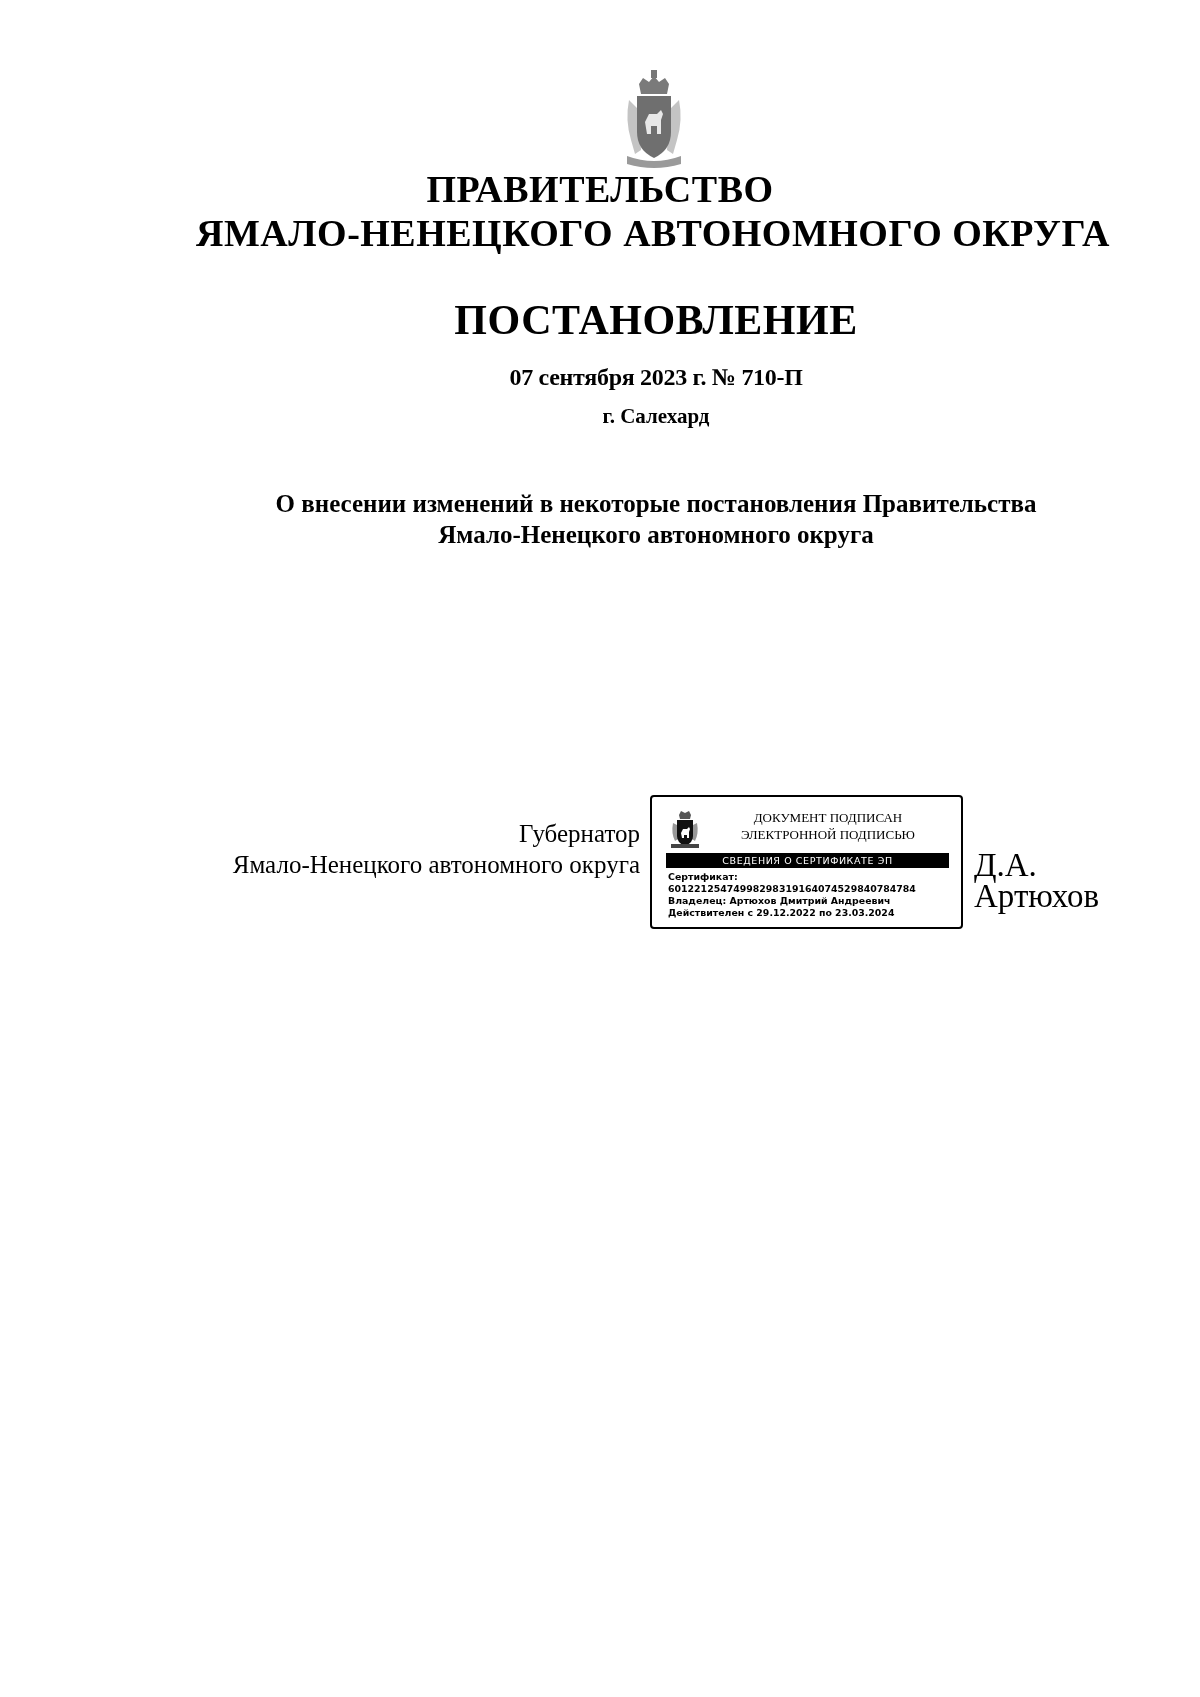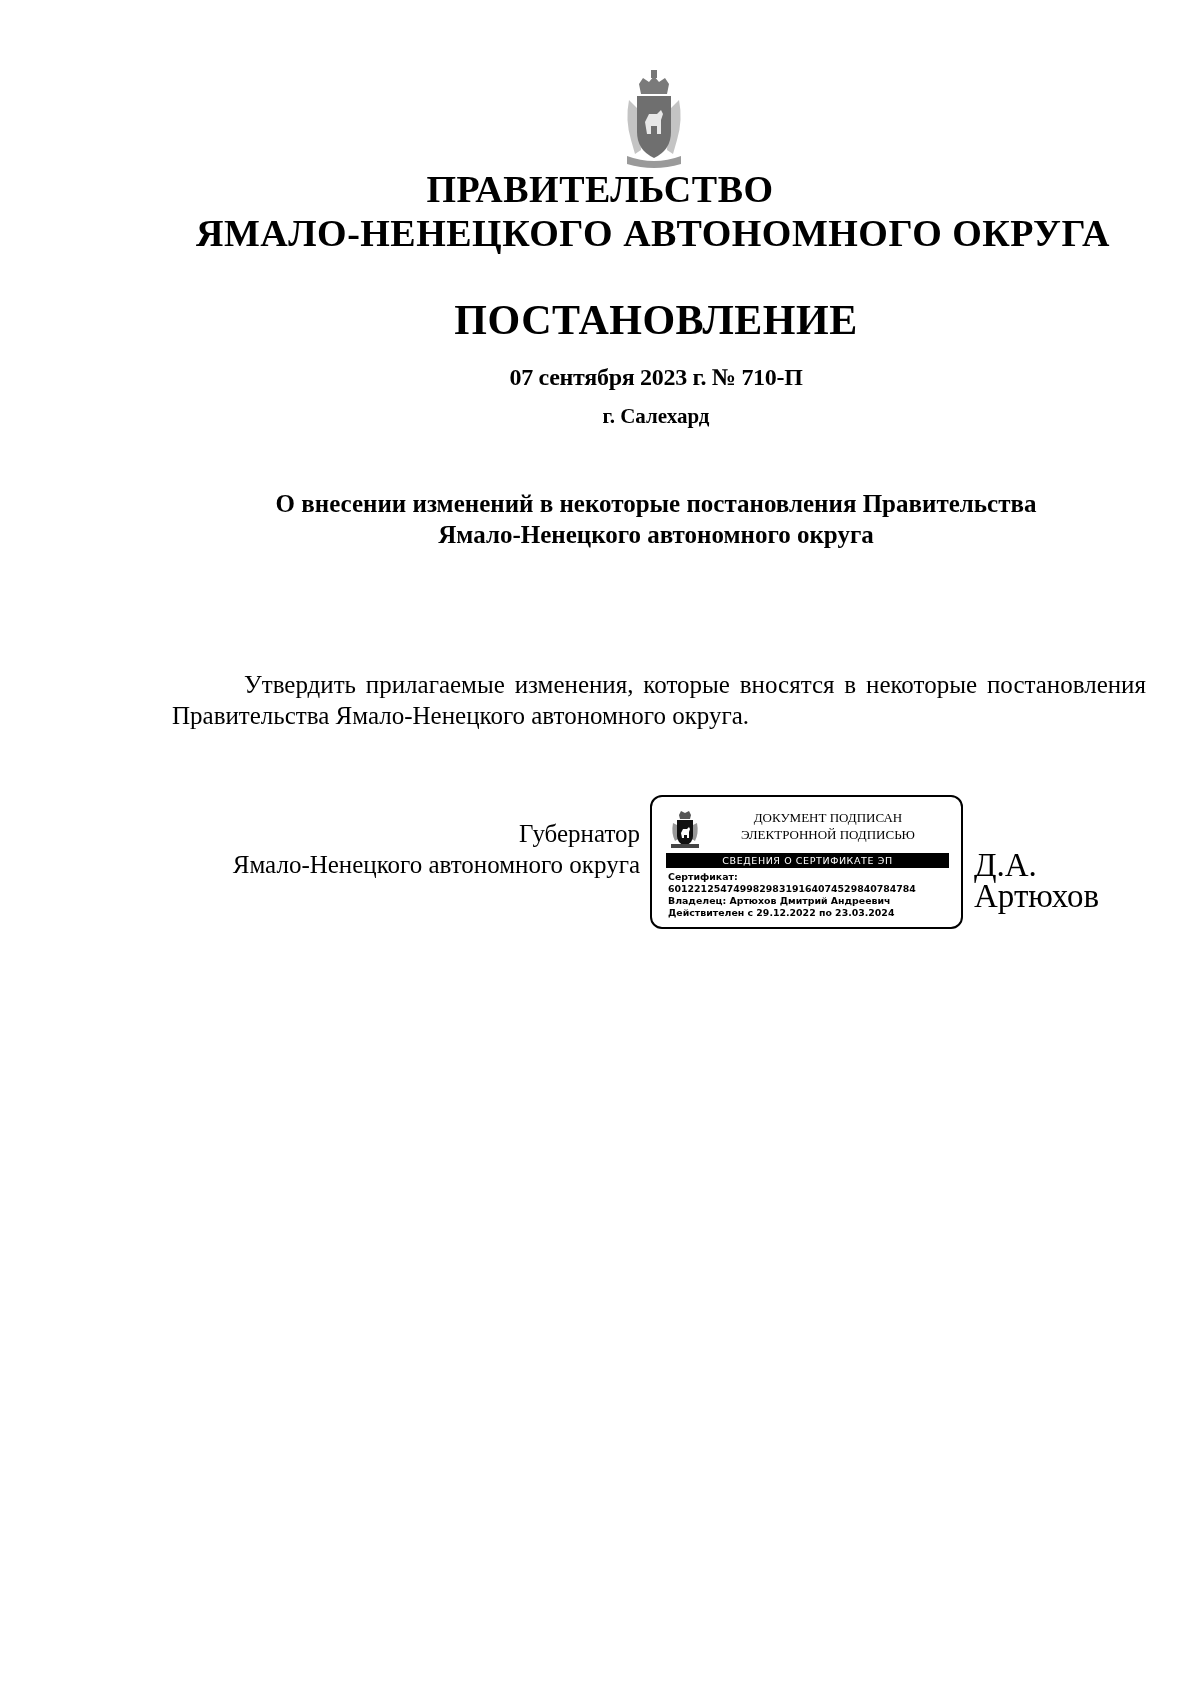--- a/index.html
+++ b/index.html
@@ -28,21 +28,21 @@
   .para { position: absolute; left: 172px; width: 974px; font-size: 25px; line-height: 31px; }
   .para1 { top: 597px; text-indent: 72px; }
   .para1 .spaced { font-weight: bold; letter-spacing: 4px; }
   .para2 { top: 657px; text-align: justify; text-align-last: left; text-indent: 72px; }
 
   .sig-left { position: absolute; top: 806px; left: 172px; width: 468px; text-align: right;
               font-size: 25px; line-height: 31px; }
   .sig-name { position: absolute; top: 838px; left: 974px; font-size: 33px; line-height: 31px; }
 
   .stamp { position: absolute; left: 650px; top: 783px; width: 313px; height: 134px;
-           border: 2px solid #000; border-radius: 12px; box-sizing: border-box; background: #fff; }
+           border: 2px solid #000; border-radius: 4px; box-sizing: border-box; background: #fff; }
   .stamp-emblem { position: absolute; left: 18px; top: 12px; width: 30px; height: 40px; }
   .stamp-head { position: absolute; left: 56px; top: 12px; width: 240px; text-align: center;
                 font-size: 13px; line-height: 17px; font-family: "Liberation Serif", serif; }
   .stamp-bar { position: absolute; left: 14px; top: 56px; width: 283px; height: 15px; background: #000;
                color: #fff; text-align: center; font-size: 9.5px; line-height: 15px;
                font-family: "DejaVu Sans", sans-serif; letter-spacing: 0.6px; }
   .stamp-info { position: absolute; left: 16px; top: 74px; width: 290px;
                 font-family: "DejaVu Sans", sans-serif; font-weight: bold; font-size: 9.4px; line-height: 12px; }
 </style>
 </head>
@@ -66,21 +66,20 @@
   <div class="doc-type">ПОСТАНОВЛЕНИЕ</div>
   <div class="doc-date">07 сентября 2023 г. № 710-П</div>
   <div class="doc-city">г. Салехард</div>
 
   <div class="subject">
     <div>О внесении изменений в некоторые постановления Правительства</div>
     <div>Ямало-Ненецкого автономного округа</div>
   </div>
 
 
-  <div class="para para2">Утвердить прилагаемые изменения, которые вносятся в некоторые постановления Правительства Ямало-Ненецкого автономного округа.</div>
 
   <div class="sig-left">
     <div>Губернатор</div>
     <div>Ямало-Ненецкого автономного округа</div>
   </div>
 
   <div class="stamp">
     <svg class="stamp-emblem" viewBox="0 0 30 40">
       <path d="M9 6 L11 2 L15 4 L19 2 L21 6 L20 10 L10 10 Z" fill="#555"></path>
       <path d="M3 14 Q1 24 5 32 L8 30 L7 16 Z" fill="#999"></path>

